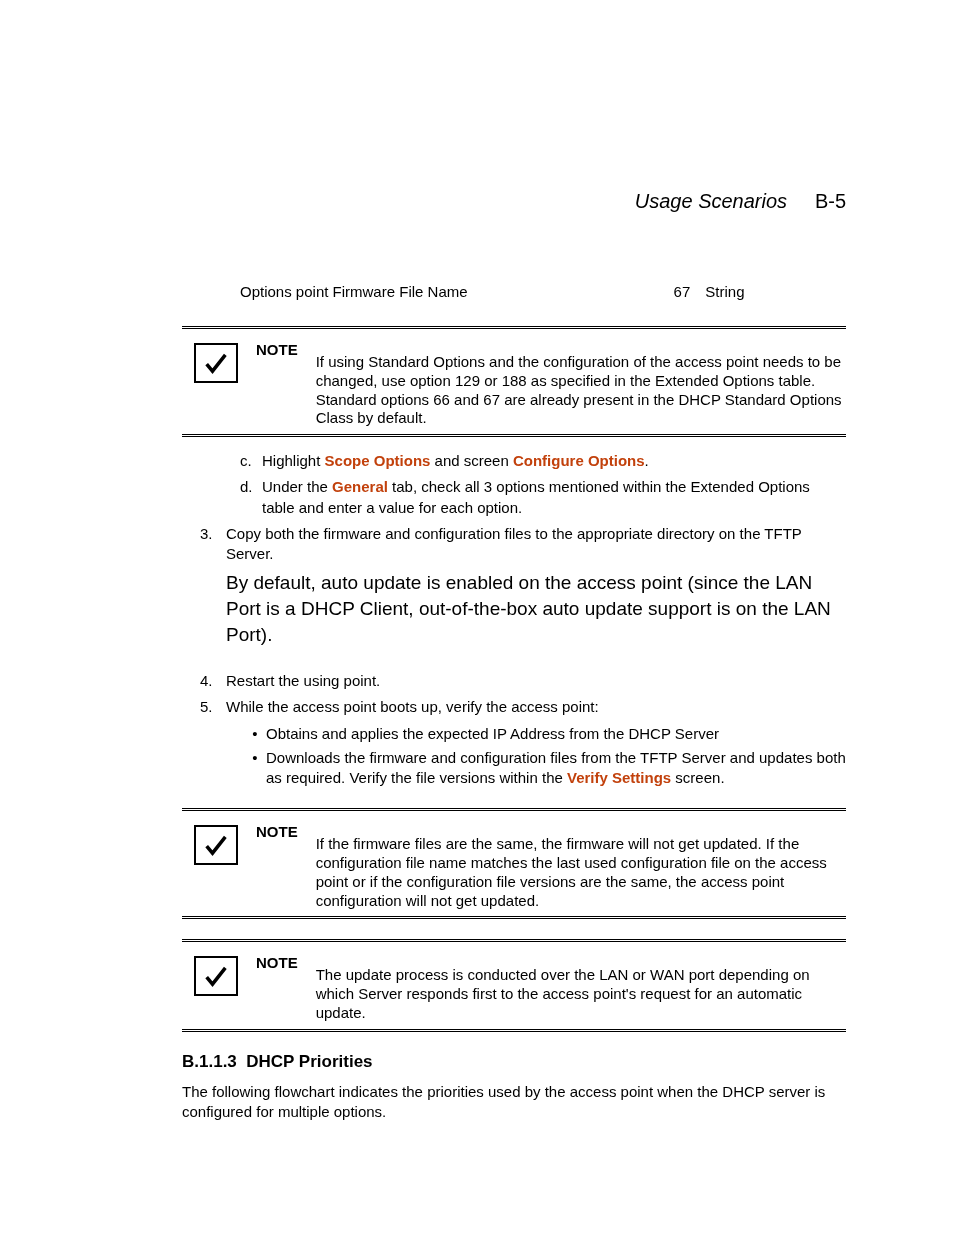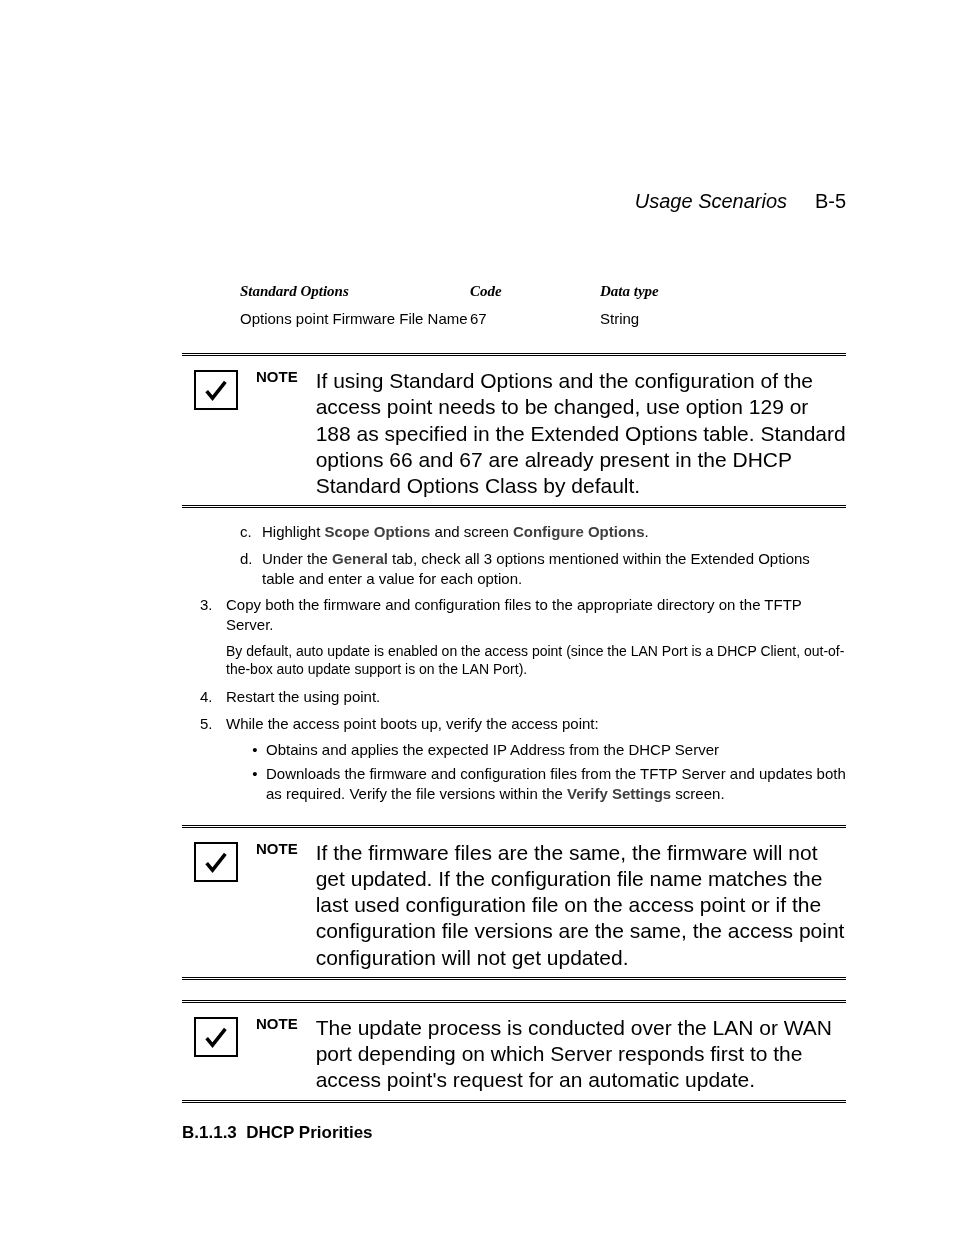--- a/index.html
+++ b/index.html
@@ -69,23 +69,23 @@
     stroke-width: 3;
     fill: none;
   }
   .note-label {
     font-weight: bold;
     font-size: 15px;
     flex-shrink: 0;
     margin-top: 2px;
   }
   .note-text {
-    font-size: 21px;
+    font-size: 15px;
     line-height: 1.25;
-    margin-top: 2px;
+    margin-top: 14px;
   }
 
   .letter-list, .num-list, .bullet-list {
     font-size: 15px;
     line-height: 1.35;
   }
   .letter-item {
     display: flex;
     margin-left: 58px;
     margin-bottom: 6px;
@@ -98,36 +98,36 @@
     display: flex;
     margin-left: 18px;
     margin-bottom: 6px;
   }
   .num-item .marker {
     width: 26px;
     flex-shrink: 0;
   }
   .sub-para {
     margin-left: 44px;
-    margin-bottom: 8px;
-    font-size: 14px;
+    margin-bottom: 24px;
+    font-size: 19px;
     line-height: 1.35;
   }
   .bullet-item {
     display: flex;
     margin-left: 62px;
     margin-bottom: 4px;
   }
   .bullet-item .marker {
     width: 22px;
     flex-shrink: 0;
     text-align: center;
   }
   .teal {
-    color: #404040;
+    color: #c2410c;
     font-weight: bold;
   }
   .section-heading {
     font-weight: bold;
     font-size: 17px;
     margin: 20px 0 10px 0;
   }
   .body-para {
     font-size: 15px;
     line-height: 1.35;
@@ -139,25 +139,20 @@
 <div class="page">
 
   <div class="header-line">
     <span class="header-italic">Usage Scenarios</span>
     &nbsp;&nbsp;&nbsp;
     <span>B-5</span>
   </div>
 
   <table class="opt-table">
     <tbody>
-        <tr>
-      <th class="col1">Standard Options</th>
-      <th class="col2">Code</th>
-      <th class="col3">Data type</th>
-    </tr>
     <tr>
       <td>Options point Firmware File Name</td>
       <td>67</td>
       <td>String</td>
     </tr>
   </tbody>
     </table>
 
   <div class="note-block">
     <div class="note-icon-box">
@@ -230,14 +225,15 @@
         </svg>
     </div>
     <div class="note-label">NOTE</div>
     <div class="note-text">The update process is conducted over the LAN or WAN port depending on which Server responds first to the access point's request for an automatic update.</div>
   </div>
 
   <div class="section-heading">
     <span>B.1.1.3</span>&nbsp;&nbsp;<span>DHCP Priorities</span>
   </div>
 
+  <div class="body-para">The following flowchart indicates the priorities used by the access point when the DHCP server is configured for multiple options.</div>
 
 </div>
 
 </body></html>

